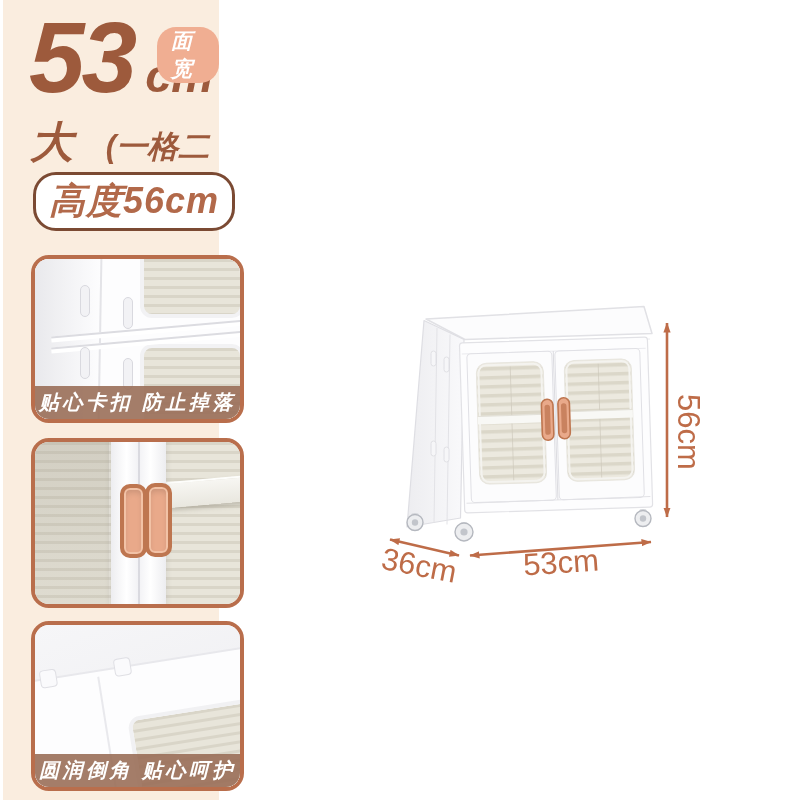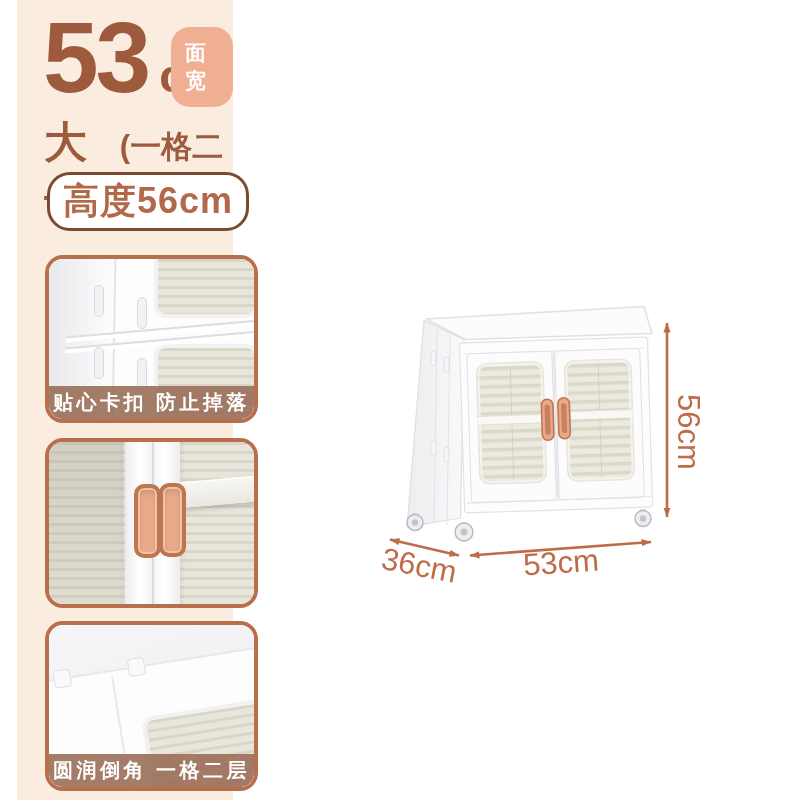--- a/index.html
+++ b/index.html
@@ -2,32 +2,32 @@
 <html style="--bg-cream: #FAEDDF; --brown-text: #9D5A3C; --badge-bg: #F0AE92; --badge-text: #FFFFFF; --box-border: #7B4A33; --box-text: #B2694A; --card-border: #B96E4C; --caption-bg: rgba(151,107,84,0.88); --caption-text: #FFFFFF; --dimension-color: #BE6C48; --handle-fill: #E9A98A; --handle-border: #BE7650;"><head>
 <meta charset="utf-8">
 <style>
   html,body { margin:0; padding:0; }
   body {
     width:800px; height:800px; position:relative; overflow:hidden;
     background:#FFFFFF;
     font-family:"Liberation Sans","DejaVu Sans",sans-serif;
   }
   
-  .left-col { position:absolute; left:17px; top:0; width:216px; height:800px;
-              background:var(--bg-cream,#FAEDDF); }
+  .left-col { position:absolute; left:3px; top:0; width:216px; height:800px;
+              background:var(--bg-cream,#FAEDDF);font-style:italic; }
 
   .headline { position:absolute; left:26px; top:6px; display:flex; align-items:baseline;
               color:var(--brown-text,#9D5A3C); }
   .width-value { font-size:100px; font-weight:800; line-height:1.02; letter-spacing:-3px; }
   .width-unit  { font-size:47px;  font-weight:800; margin-left:11px; }
 
   .badge { position:absolute; left:154px; top:27px;
            background:var(--badge-bg,#F0AE92); color:var(--badge-text,#fff);
            font-size:21px; font-weight:700; letter-spacing:1px;
-           padding:12px 14px; border-radius:19px; }
+           padding:0 14px; border-radius:19px; }
 
   .subtitle { position:absolute; left:27px; top:114px; display:flex; align-items:baseline;
               color:var(--brown-text,#9D5A3C); }
   .size-label { font-size:43px; font-weight:800; letter-spacing:1px; }
   .size-note  { font-size:31px; font-weight:700; margin-left:7px; }
 
   .height-box { position:absolute; left:30px; top:172px; width:202px; height:59px;
                 background:#fff; border:3px solid var(--box-border,#7B4A33); border-radius:23px;
                 display:flex; align-items:center; justify-content:center;
                 font-size:36px; font-weight:800; letter-spacing:1px;
@@ -156,21 +156,21 @@
 
   <div class="card card3">
     <div class="art art3">
       <div class="cab">
         <div class="tab t1"></div>
         <div class="tab t2"></div>
         <div class="vseam"></div>
         <div class="win3 stripes"></div>
       </div>
     </div>
-    <div class="caption">圆润倒角 一格二层</div>
+    <div class="caption">圆润倒角 贴心呵护</div>
   </div>
 </div>
 
 <svg class="cab-svg" viewBox="0 0 310 312">
   <defs>
     <pattern id="blinds" width="9" height="9" patternUnits="userSpaceOnUse">
       <rect width="9" height="9" fill="#ECE9DF"></rect>
       <rect width="9" height="3.5" fill="#DBD7C9"></rect>
     </pattern>
     <linearGradient id="sideGrad" x1="0" y1="0" x2="1" y2="0">

